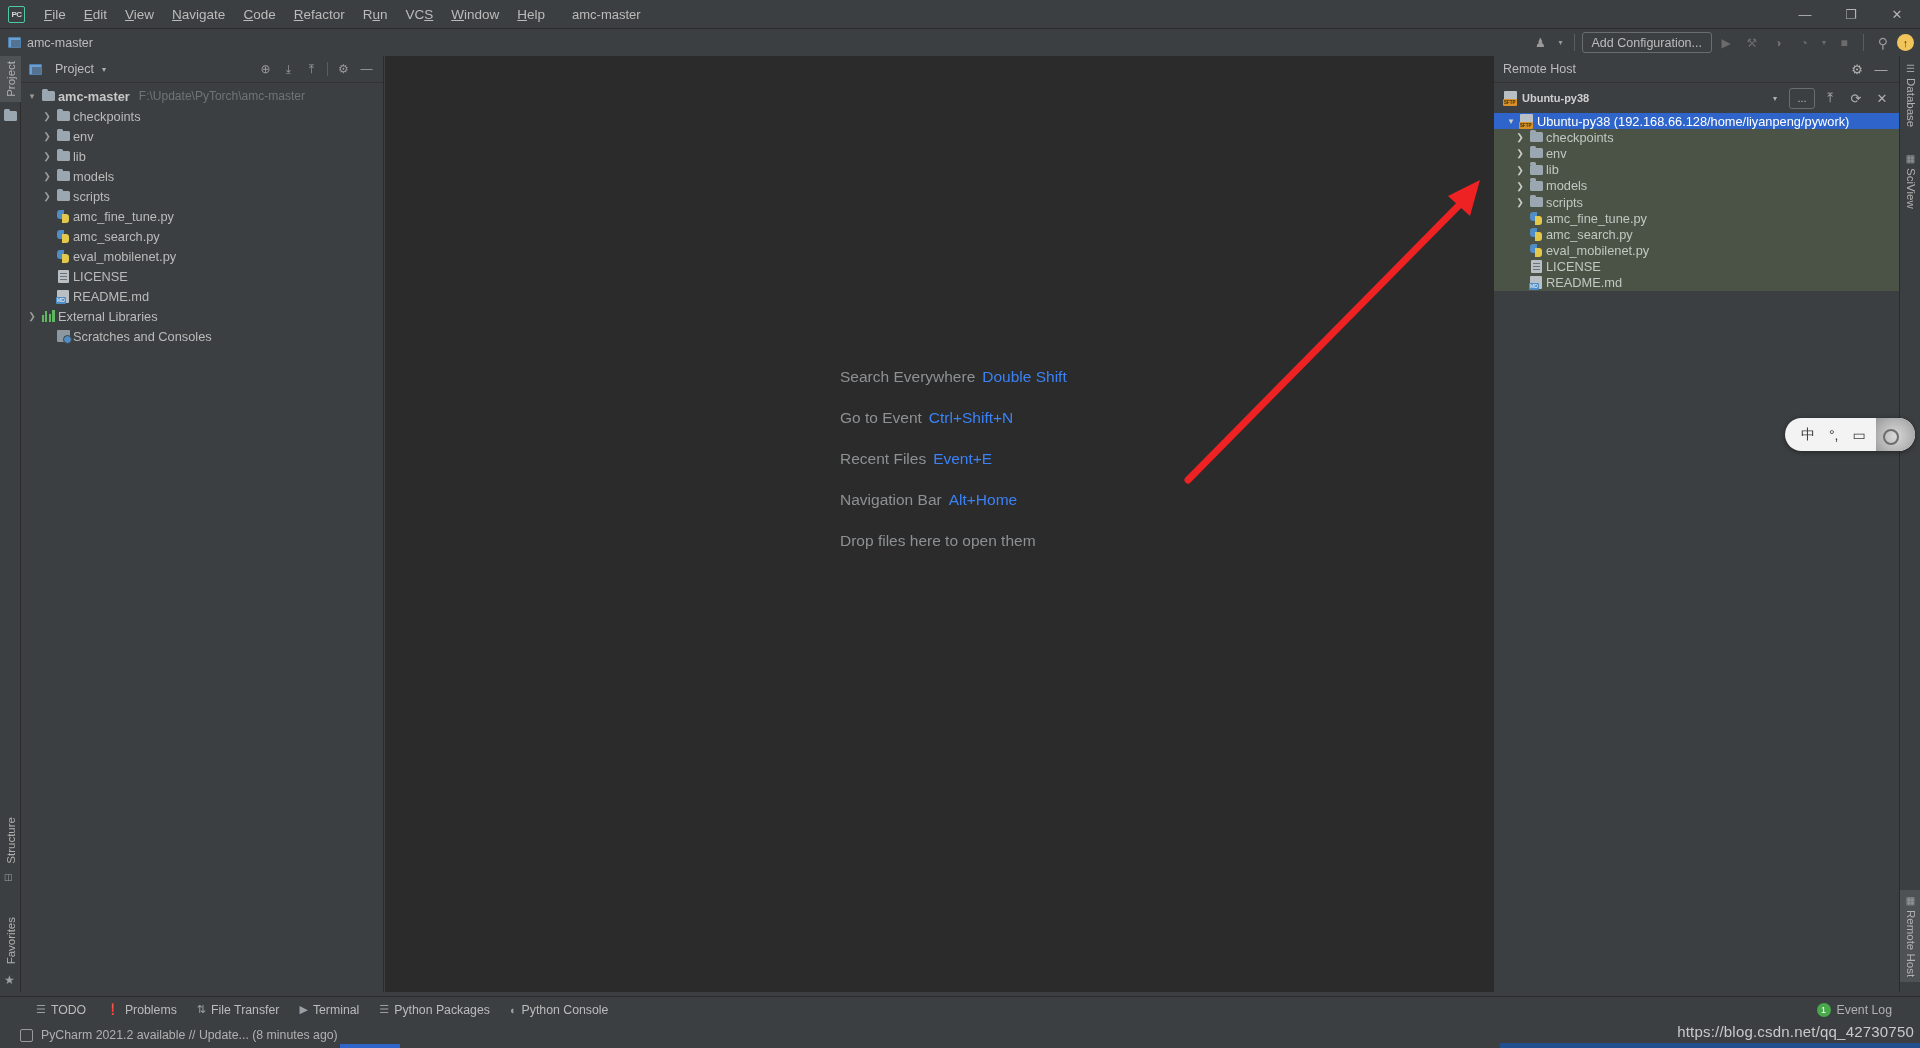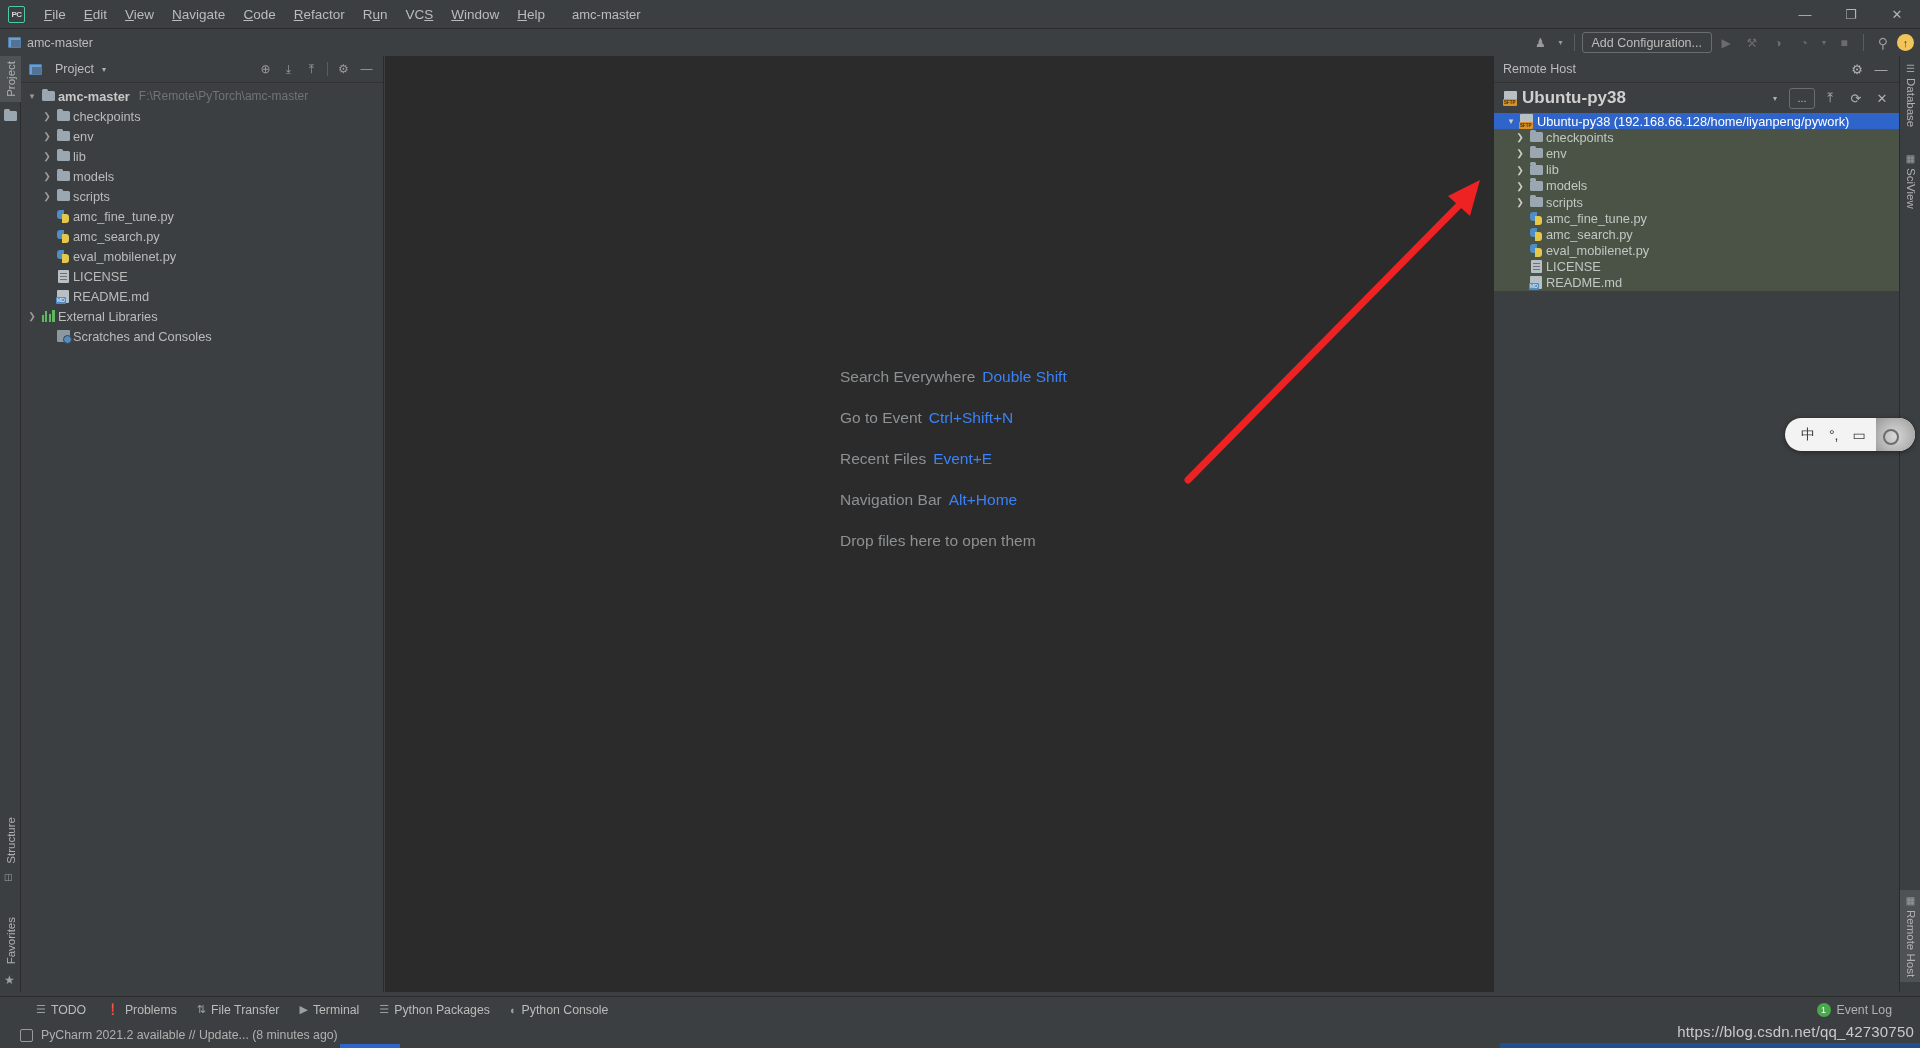--- a/index.html
+++ b/index.html
@@ -196,21 +196,21 @@
   }
   .rp-sftp-ico::before {
     content:''; position:absolute; left:0; top:0; width:13px; height:9px;
     background:#b9c0c5; border-radius:1px;
   }
   .rp-sftp-ico::after {
     content:'SFTP'; position:absolute; left:-1px; bottom:-1px;
     background:#d9922a; color:#3a2b08; font-size:4.5px; line-height:5px;
     padding:1px; border-radius:1px; font-weight:bold;
   }
-  .rp-combo-label { font-size: 17px; color: #cfcfcf; font-weight: bold; }
+  .rp-combo-label { font-size: 11px; color: #cfcfcf; font-weight: bold; }
   .rp-combo-caret { margin-left: auto; color:#b0b0b0; font-size:8px; padding: 0 8px; }
   .rp-btn-dots {
     width: 26px; height: 21px; border: 1px solid #6a6d6f; border-radius: 3px;
     display:flex; align-items:center; justify-content:center; color:#b8b8b8; font-size:11px;
   }
   .rp-ico {
     width: 22px; height: 21px; display:flex; align-items:center; justify-content:center;
     color:#b0b0b0; font-size:13px; border-radius:3px;
   }
 
@@ -372,21 +372,21 @@
     </div>
 
     <div class="tree">
 
       <div class="trow">
         <span class="arrow">▾</span>
         <span class="ficon">
             <span class="ic-folder"></span>
           </span>
         <span class="tlabel bold">amc-master</span>
-        <span class="tpath">F:\Remote\PyTorch\amc-master</span>
+        <span class="tpath">F:\Update\PyTorch\amc-master</span>
       </div>
       <div class="trow" style="padding-left:19px;">
         <span class="arrow">❯</span>
         <span class="ficon">
             <span class="ic-folder"></span>
           </span>
         <span class="tlabel">checkpoints</span>
       </div>
       <div class="trow" style="padding-left:19px;">
         <span class="arrow">❯</span>

